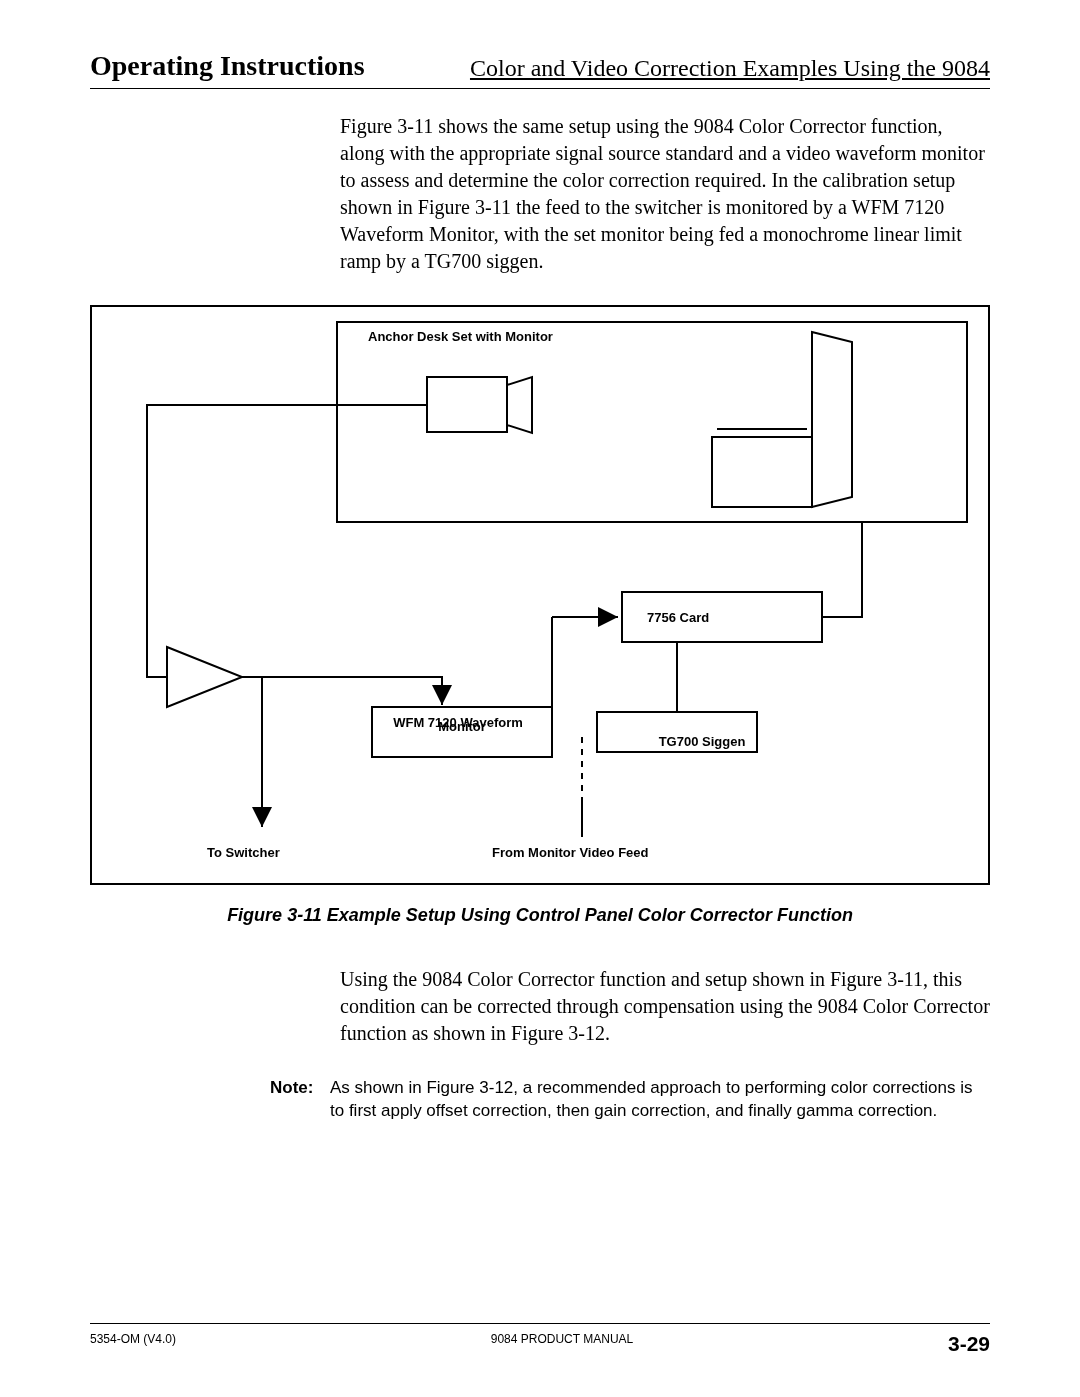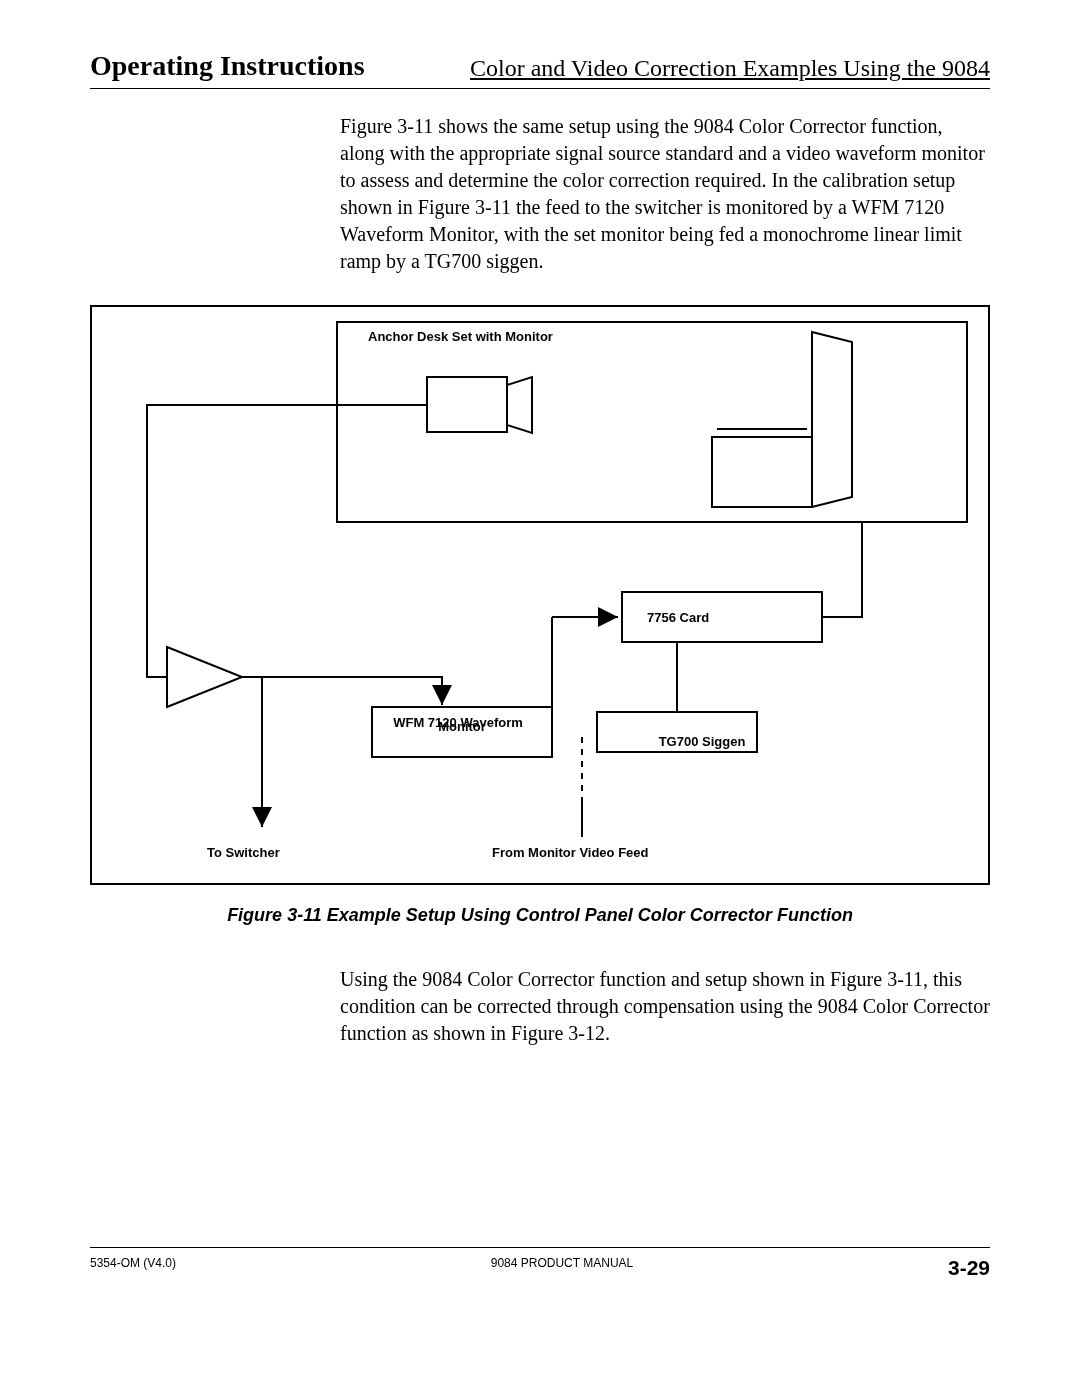--- a/index.html
+++ b/index.html
@@ -157,20 +157,24 @@
     <div class="inner-label" style="left:288px; top:412px; width:164px;">Monitor</div>
     <div class="inner-label" style="left:540px; top:418px; width:140px;margin-top:9px;">TG700 Siggen</div>
     <div class="inner-label" style="left:115px; top:538px;">To Switcher</div>
     <div class="inner-label" style="left:400px; top:538px;">From Monitor Video Feed</div>
   </div>
 
   <div class="caption">Figure 3-11  Example Setup Using Control Panel Color Corrector Function</div>
 
   <p class="body-para">Using the 9084 Color Corrector function and setup shown in Figure 3-11, this condition can be corrected through compensation using the 9084 Color Corrector function as shown in Figure 3-12.</p>
 
+  <div class="note-row">
+    <div class="note-label">Note:</div>
+    <div>As shown in Figure 3-12, a recommended approach to performing color corrections is to first apply offset correction, then gain correction, and finally gamma correction.</div>
+  </div>
 
   <div class="footer">
     <hr class="footer-line">
     <div class="footer-row">
       <div>5354-OM  (V4.0)</div>
       <div>9084 PRODUCT MANUAL</div>
       <div class="footer-right">3-29</div>
     </div>
   </div>
 </div>

